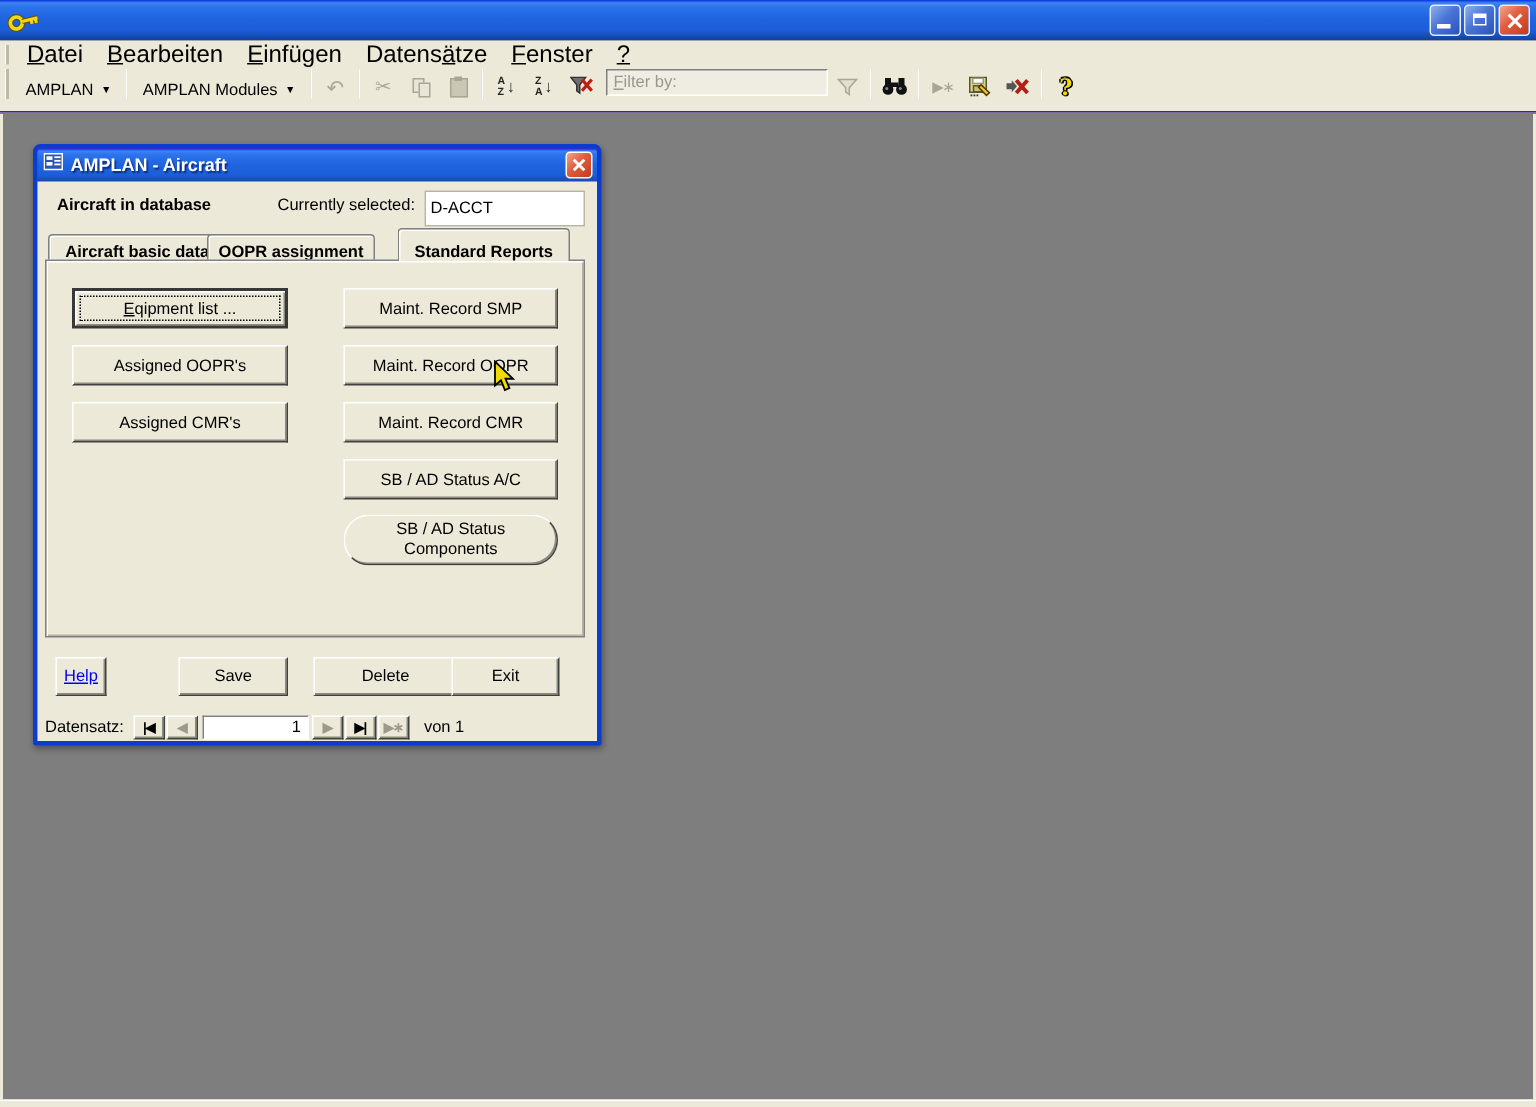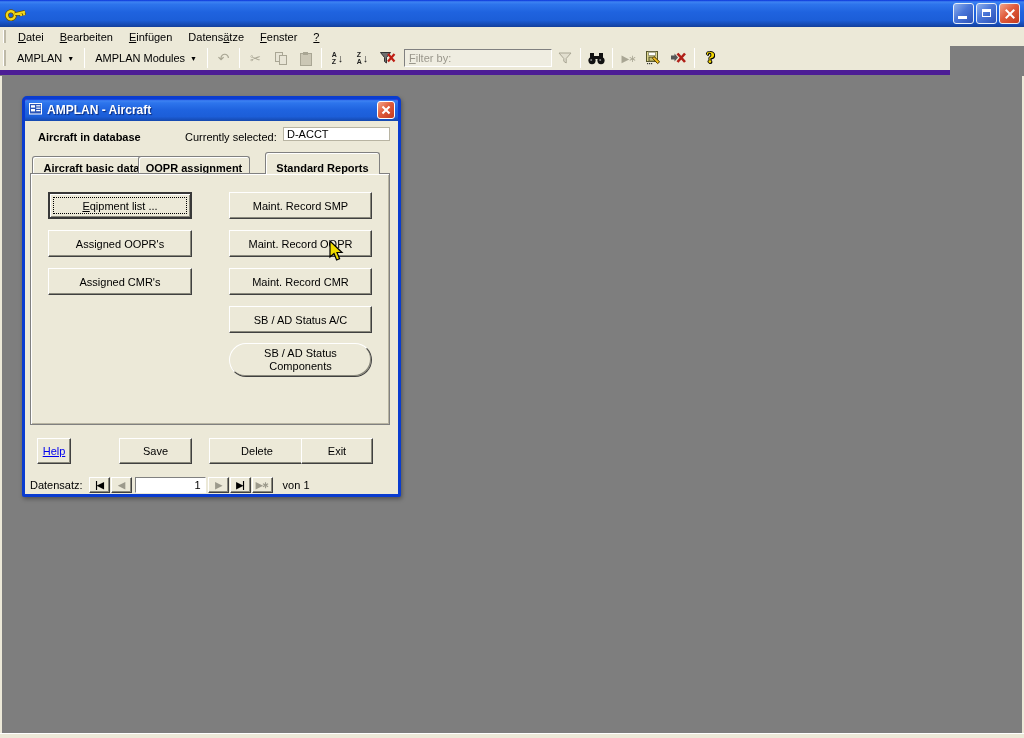--- a/index.html
+++ b/index.html
@@ -21,27 +21,27 @@
   .wbtn.close { background:linear-gradient(135deg,#F2A58B 0%,#E05C3C 45%,#C33A1E 100%); }
   .glyph-min { position:absolute; left:4px; bottom:4px; width:9px; height:3px; background:#fff; }
   .glyph-restore { position:absolute; left:5px; top:5px; width:9px; height:8px; border:1px solid #fff; border-top:3px solid #fff; background:transparent; }
   .glyph-x { position:absolute; left:50%; top:50%; width:12px; height:12px; transform:translate(-50%,-50%); }
   .glyph-x::before,.glyph-x::after { content:""; position:absolute; left:5px; top:0; width:2px; height:12px; background:#fff; }
   .glyph-x::before { transform:rotate(45deg); }
   .glyph-x::after  { transform:rotate(-45deg); }
 
   
   .menubar { position:absolute; left:0; top:27px; width:1024px; height:19px; background:#ECE9D8;
-             display:flex; align-items:center; font-size:11px; color:#000; }
+             display:flex; align-items:center; font-size:16px; color:#000; }
   .menu-item { padding:2px 8px; cursor:default; }
   .grip { width:3px; height:70%; margin:0 4px 0 3px; border-left:1px solid #fff; background:#BEBAA8; }
 
   
-  .toolbar { position:absolute; left:0; top:46px; width:950px; height:29px; background:#ECE9D8;
-             border-bottom:5px solid #4c1d95; display:flex; align-items:center; font-size:11px; }
+  .toolbar { position:absolute; left:0; top:46px; width:1024px; height:29px; background:#ECE9D8;
+             border-bottom:1px solid #4c1d95; display:flex; font-size:11px; }
   .tb-drop { display:flex; align-items:center; padding:3px 7px; gap:5px; color:#000; }
   .tb-drop .dd { font-size:7px; line-height:7px; }
   .sep { width:1px; height:20px; background:#A9A591; border-right:1px solid #fff; margin:0 3px; }
   .tb-btn { width:23px; height:23px; display:flex; align-items:center; justify-content:center; margin:0 1px; }
   .dis { color:#A9A694; }
   .g-undo { font-size:14px; }
   .g-cut { font-size:13px; }
   .ic-copy { width:11px; height:12px; position:relative; display:inline-block; }
   .ic-copy::before,.ic-copy::after { content:""; position:absolute; width:6px; height:8px; background:#E8E5D6; border:1px solid #A9A694; }
   .ic-copy::before { left:0; top:0; } .ic-copy::after { left:4px; top:3px; }
@@ -72,21 +72,21 @@
     display:flex; align-items:center; padding:0 4px; position:relative; }
   .dlg-title { color:#fff; font-weight:bold; font-size:12px; margin-left:5px; text-shadow:1px 1px 1px #0a2a7a; }
   .dlg-close { position:absolute; right:3px; top:2px; width:18px; height:18px; border:1px solid #fff; border-radius:3px;
                background:linear-gradient(135deg,#F2A58B 0%,#E05C3C 45%,#C33A1E 100%); }
   .dlg-close .glyph-x { width:10px; height:10px; }
   .dlg-close .glyph-x::before,.dlg-close .glyph-x::after { left:4px; height:10px; }
   .dlg-client { position:relative; width:373px; height:373px; background:#ECE9D8; font-size:11px; }
 
   .lab-bold { position:absolute; left:13px; top:10px; font-weight:bold; }
   .lab-sel  { position:absolute; left:160px; top:10px; }
-  .sel-field { position:absolute; left:258px; top:6px; width:107px; height:14px; background:#fff;
+  .sel-field { position:absolute; left:258px; top:6px; width:107px; height:24px; background:#fff;
                border:1px solid #B8B4A2; font-size:11px; font-family:"Liberation Sans",sans-serif; padding:1px 3px; }
 
   .tab { position:absolute; top:35px; height:18px; background:#ECE9D8; font-weight:bold;
          border:1px solid #808080; border-bottom:none; border-radius:3px 3px 0 0;
          box-shadow:inset 1px 1px 0 #fff; display:flex; align-items:flex-end; justify-content:center; z-index:1; }
   .tab1 { left:7px; width:119px; }
   .tab2 { left:113px; width:112px; }
   .tab.active { top:31px; height:22px; z-index:3; left:240px; width:115px; }
   .tabframe { position:absolute; left:5px; top:52px; width:360px; height:252px; background:#ECE9D8;
               border:1px solid #808080; box-shadow:inset 1px 1px 0 #fff, inset -1px -1px 0 #b8b4a2; z-index:2; }

